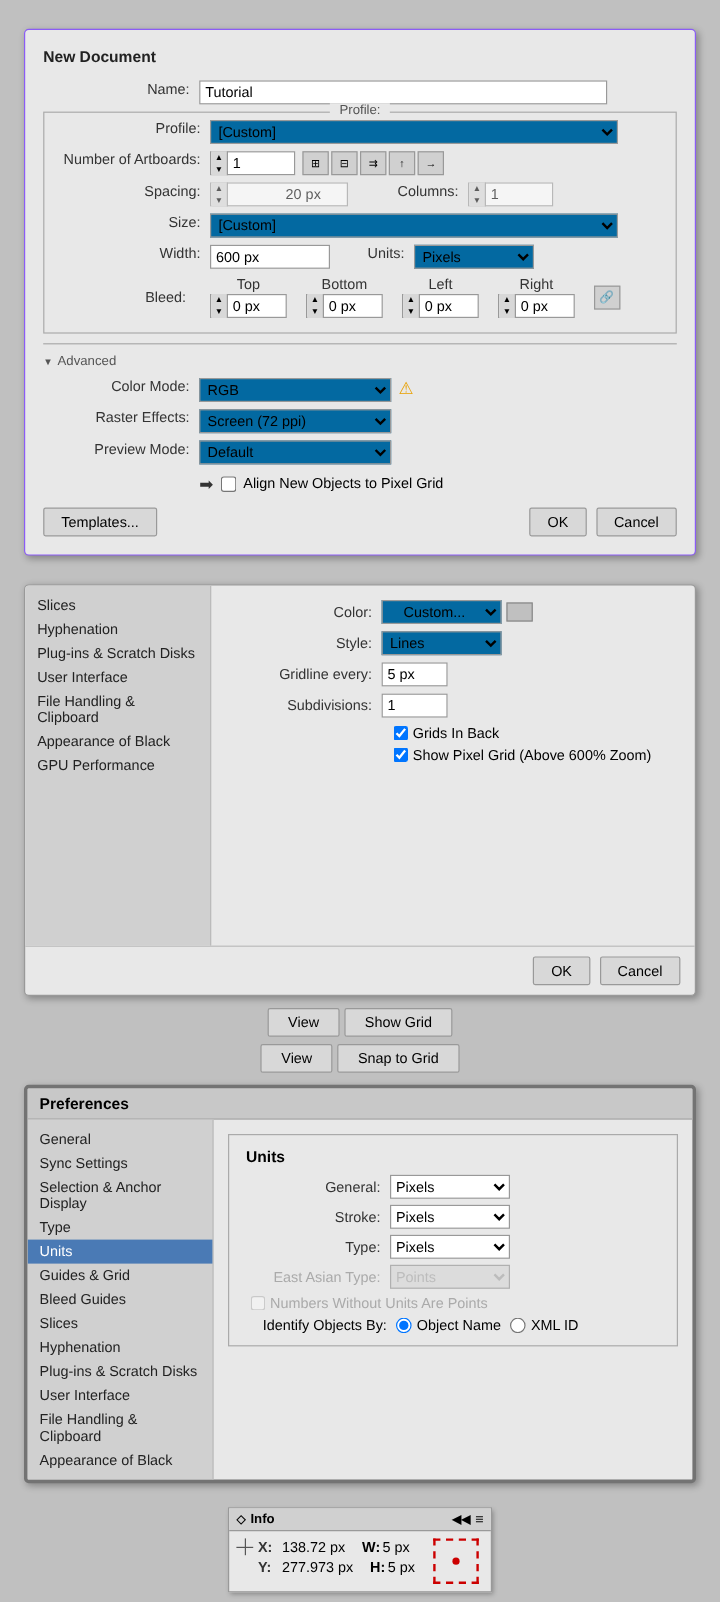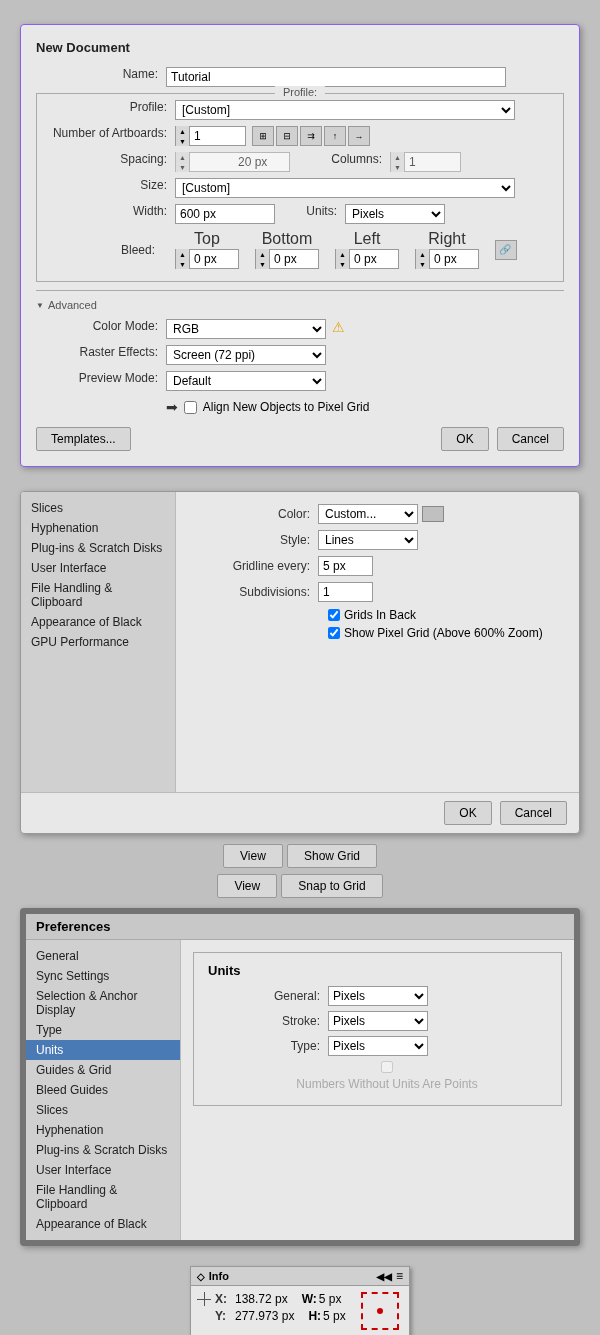--- a/index.html
+++ b/index.html
@@ -43,21 +43,21 @@
     .form-input {
       background: #fff;
       border: 1px solid #999;
       height: 20px;
       font-size: 12px;
       padding: 0 4px;
     }
     .form-input-long { width: 340px; }
     .form-input-short { width: 100px; }
     .form-select {
-      background: #ffffff;
+      background: #0369a1;
       border: 1px solid #999;
       height: 20px;
       font-size: 12px;
       padding: 0 2px;
     }
     .form-select-long { width: 340px; }
     .spinner-up, .spinner-down {
       flex: 1;
       display: flex;
       align-items: center;
@@ -92,21 +92,21 @@
       display: flex;
       gap: 16px;
       align-items: center;
     }
     .bleed-field {
       display: flex;
       flex-direction: column;
       align-items: center;
       font-size: 10px;
     }
-    .bleed-field-label { font-size: 16px; color: #333; margin-bottom: 1px; text-align: center; }
+    .bleed-field-label { font-size: 12px; color: #333; margin-bottom: 1px; text-align: center; }
     .advanced-section {
       border-top: 1px solid #aaa;
       margin-top: 8px;
       padding-top: 8px;
     }
     .advanced-toggle {
       display: flex;
       align-items: center;
       gap: 4px;
       margin-bottom: 8px;
@@ -228,21 +228,21 @@
       padding: 0 16px;
       font-size: 12px;
       cursor: pointer;
       border-radius: 2px;
       min-width: 60px;
     }
 
     
     .dialog-prefs-units {
       background: #e8e8e8;
-      border: 6px solid #737373;
+      border: 3px solid #737373;
       border-radius: 4px;
       margin: 10px auto;
       width: 560px;
       box-shadow: 2px 2px 6px rgba(0,0,0,0.3);
       overflow: hidden;
     }
     .units-prefs-content {
       flex: 1;
       padding: 12px;
     }
@@ -578,21 +578,21 @@
         <div class="prefs-sidebar-item">User Interface</div>
         <div class="prefs-sidebar-item">File Handling &amp; Clipboard</div>
         <div class="prefs-sidebar-item">Appearance of Black</div>
         <div class="prefs-sidebar-item">GPU Performance</div>
       </div>
     </div>
     <div class="prefs-content">
 
       <div class="prefs-row">
         <span class="prefs-label prefs-label-w">Color:</span>
-        <select class="form-select" style="width:100px;">
+        <select class="form-select" style="width:100px;text-align:center;">
           <option>Custom...</option>
         </select>
         <div style="width:22px;height:16px;background:#c0c0c0;border:1px solid #888;margin-left:4px;"></div>
       </div>
 
       <div class="prefs-row">
         <span class="prefs-label prefs-label-w">Style:</span>
         <select class="form-select" style="width:100px;">
           <option>Lines</option>
         </select>
@@ -675,26 +675,43 @@
           </select>
         </div>
 
         <div class="units-row">
           <span class="units-label">Type:</span>
           <select class="units-select">
             <option>Pixels</option>
           </select>
         </div>
 
-
-        <div class="checkbox-row" style="margin-left:19px;flex-direction:column;">
+        <div class="units-row">
+          <span class="units-label" style="color:#aaa;">East Asian Type:</span>
+          <select class="units-select disabled-select" disabled="">
+            <option>Points</option>
+          </select>
+        </div>
+
+        <div class="checkbox-row" style="margin-left:4px;">
           <input type="checkbox" disabled="" class="checkbox-item" style="">
           <span style="color:#aaa;">Numbers Without Units Are Points</span>
         </div>
 
+        <div class="identify-row">
+          <span>Identify Objects By:</span>
+          <div class="radio-group">
+            <input type="radio" name="identifyBy" checked="" style="">
+            <span>Object Name</span>
+          </div>
+          <div class="radio-group">
+            <input type="radio" name="identifyBy" style="">
+            <span>XML ID</span>
+          </div>
+        </div>
       </div>
     </div>
   </div>
 </div>
 
 <div style="display:flex;justify-content:center;margin-top:10px;">
   <div class="info-panel">
     <div class="info-panel-header">
       <div style="display:flex;align-items:center;gap:4px;">
         <span style="font-size:10px;">◇</span>

